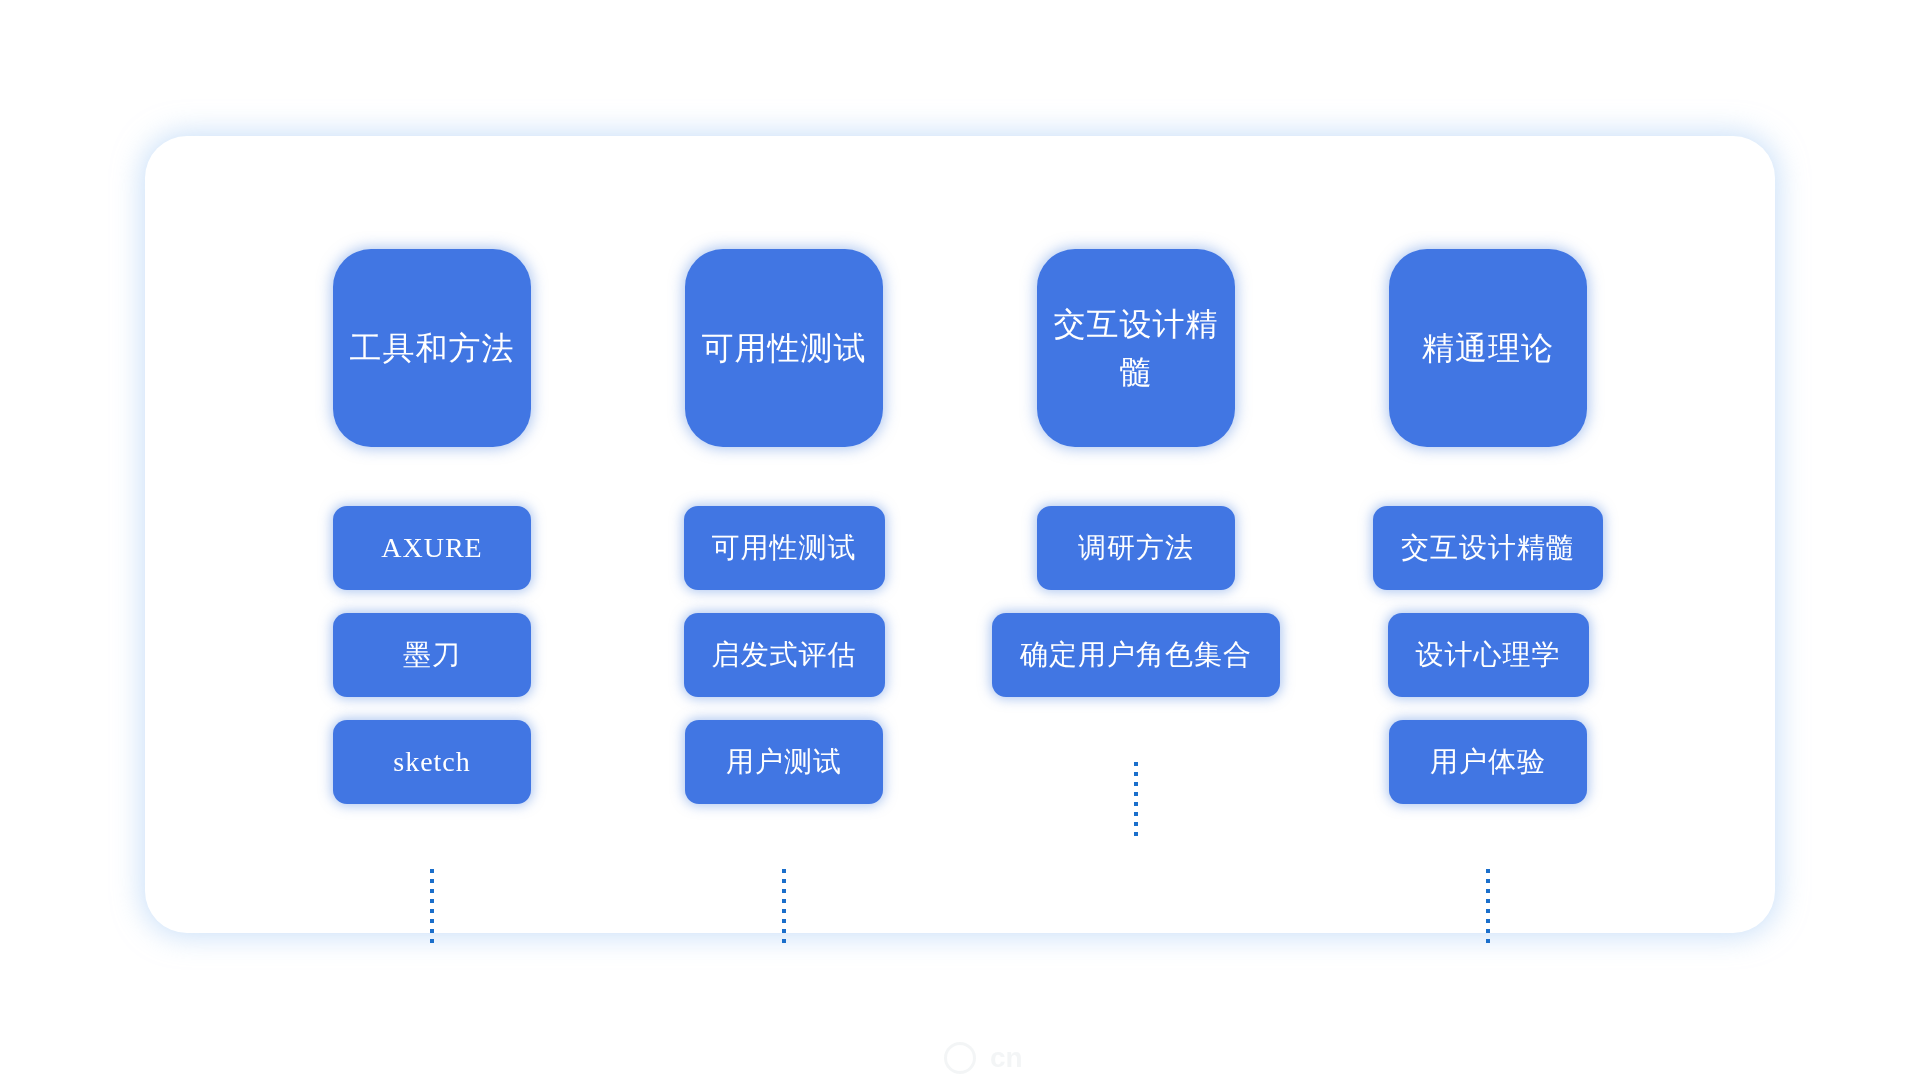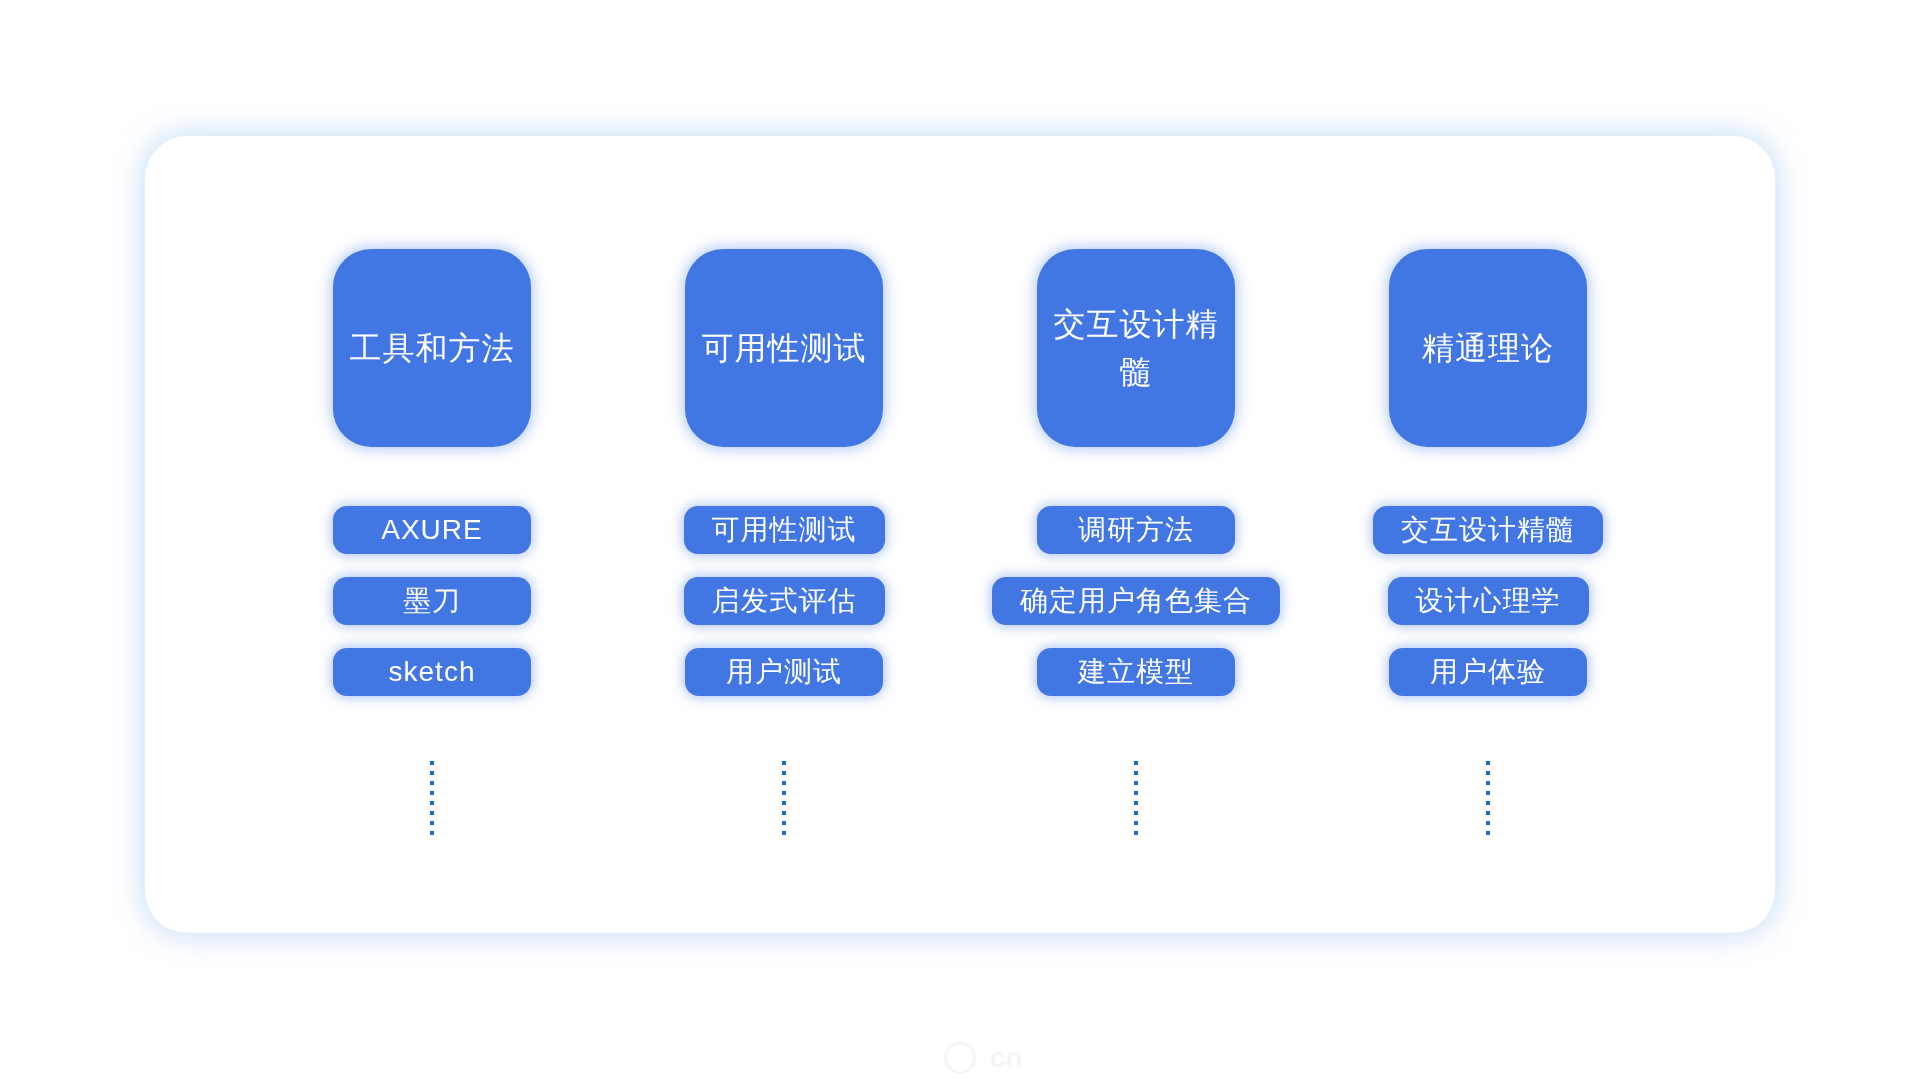--- a/index.html
+++ b/index.html
@@ -32,25 +32,25 @@
     padding:0 16px;cursor:default;
   }
   .header-label{
     color:var(--text-white);font-size:32px;line-height:1.5;
     text-align:center;font-weight:400;letter-spacing:1px;
   }
   .items{
     margin-top:59px;display:flex;flex-direction:column;align-items:center;gap:23px;
   }
   .item-box{
-    min-width:198px;height:48px;border-radius:14px;
+    min-width:198px;height:84px;border-radius:14px;
     background:var(--node-blue);
     box-shadow:0 0 12px 2px var(--node-glow);
     display:flex;align-items:center;justify-content:center;
-    padding:0 28px;white-space:nowrap;cursor:default;
+    padding:0 28px;white-space:nowrap;cursor:default;font-family:Liberation Serif, serif;
   }
   .item-label{
     color:var(--text-white);font-size:28px;font-weight:400;letter-spacing:1px;
   }
   .dots{
     margin-top:65px;width:4px;height:76px;
     background:repeating-linear-gradient(
       to bottom,
       var(--dot-blue) 0 4px,
       transparent 4px 10px);
@@ -113,23 +113,20 @@
     <div class="header-box">
       <span class="header-label">交互设计精髓</span>
     </div>
     <div class="items">
           <div class="item-box">
             <span class="item-label">调研方法</span>
           </div>
           <div class="item-box">
             <span class="item-label">确定用户角色集合</span>
           </div>
-          <div class="item-box">
-            <span class="item-label">建立模型</span>
-          </div>
         </div>
     <div class="dots"></div>
   </div>
 
   <div class="column">
     <div class="header-box">
       <span class="header-label">精通理论</span>
     </div>
     <div class="items">
           <div class="item-box">

